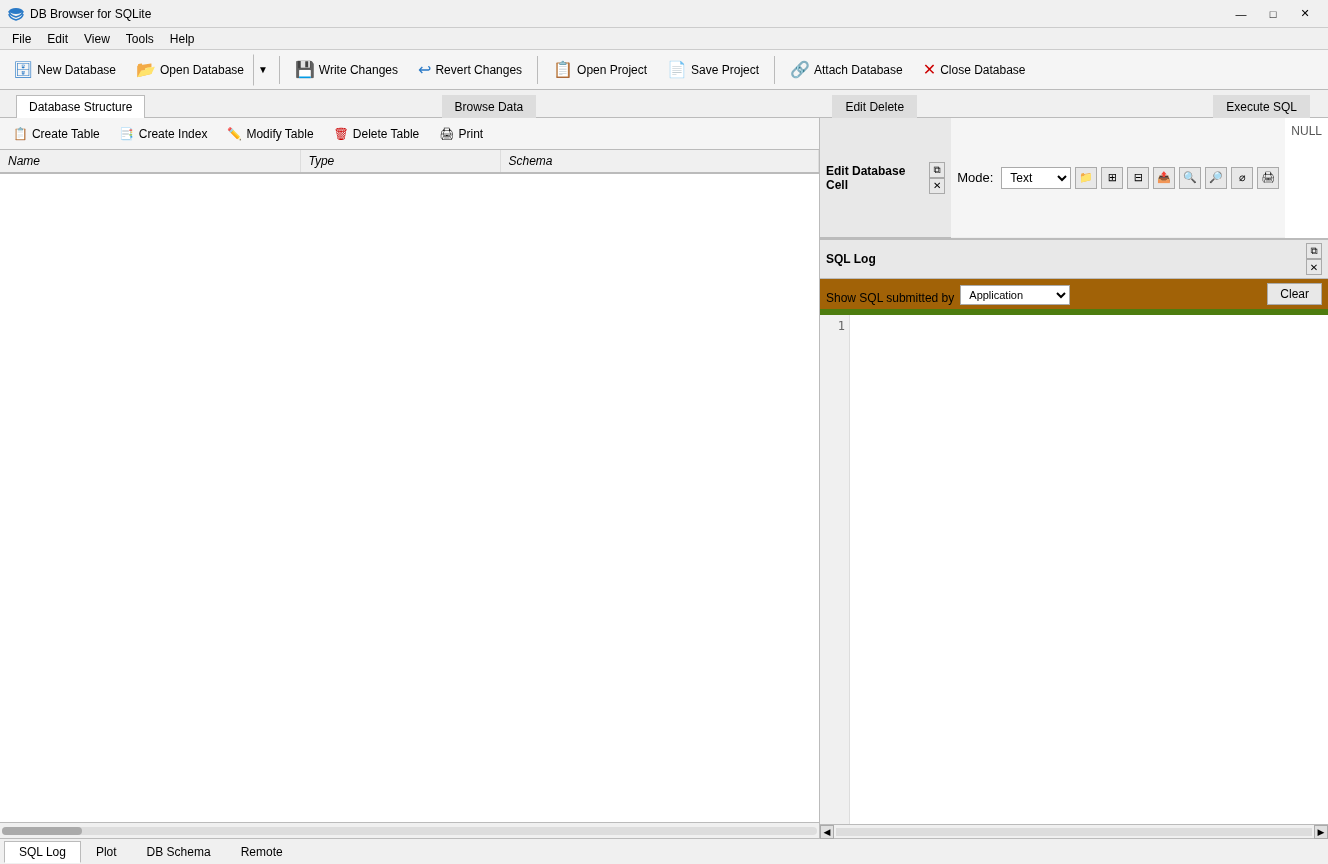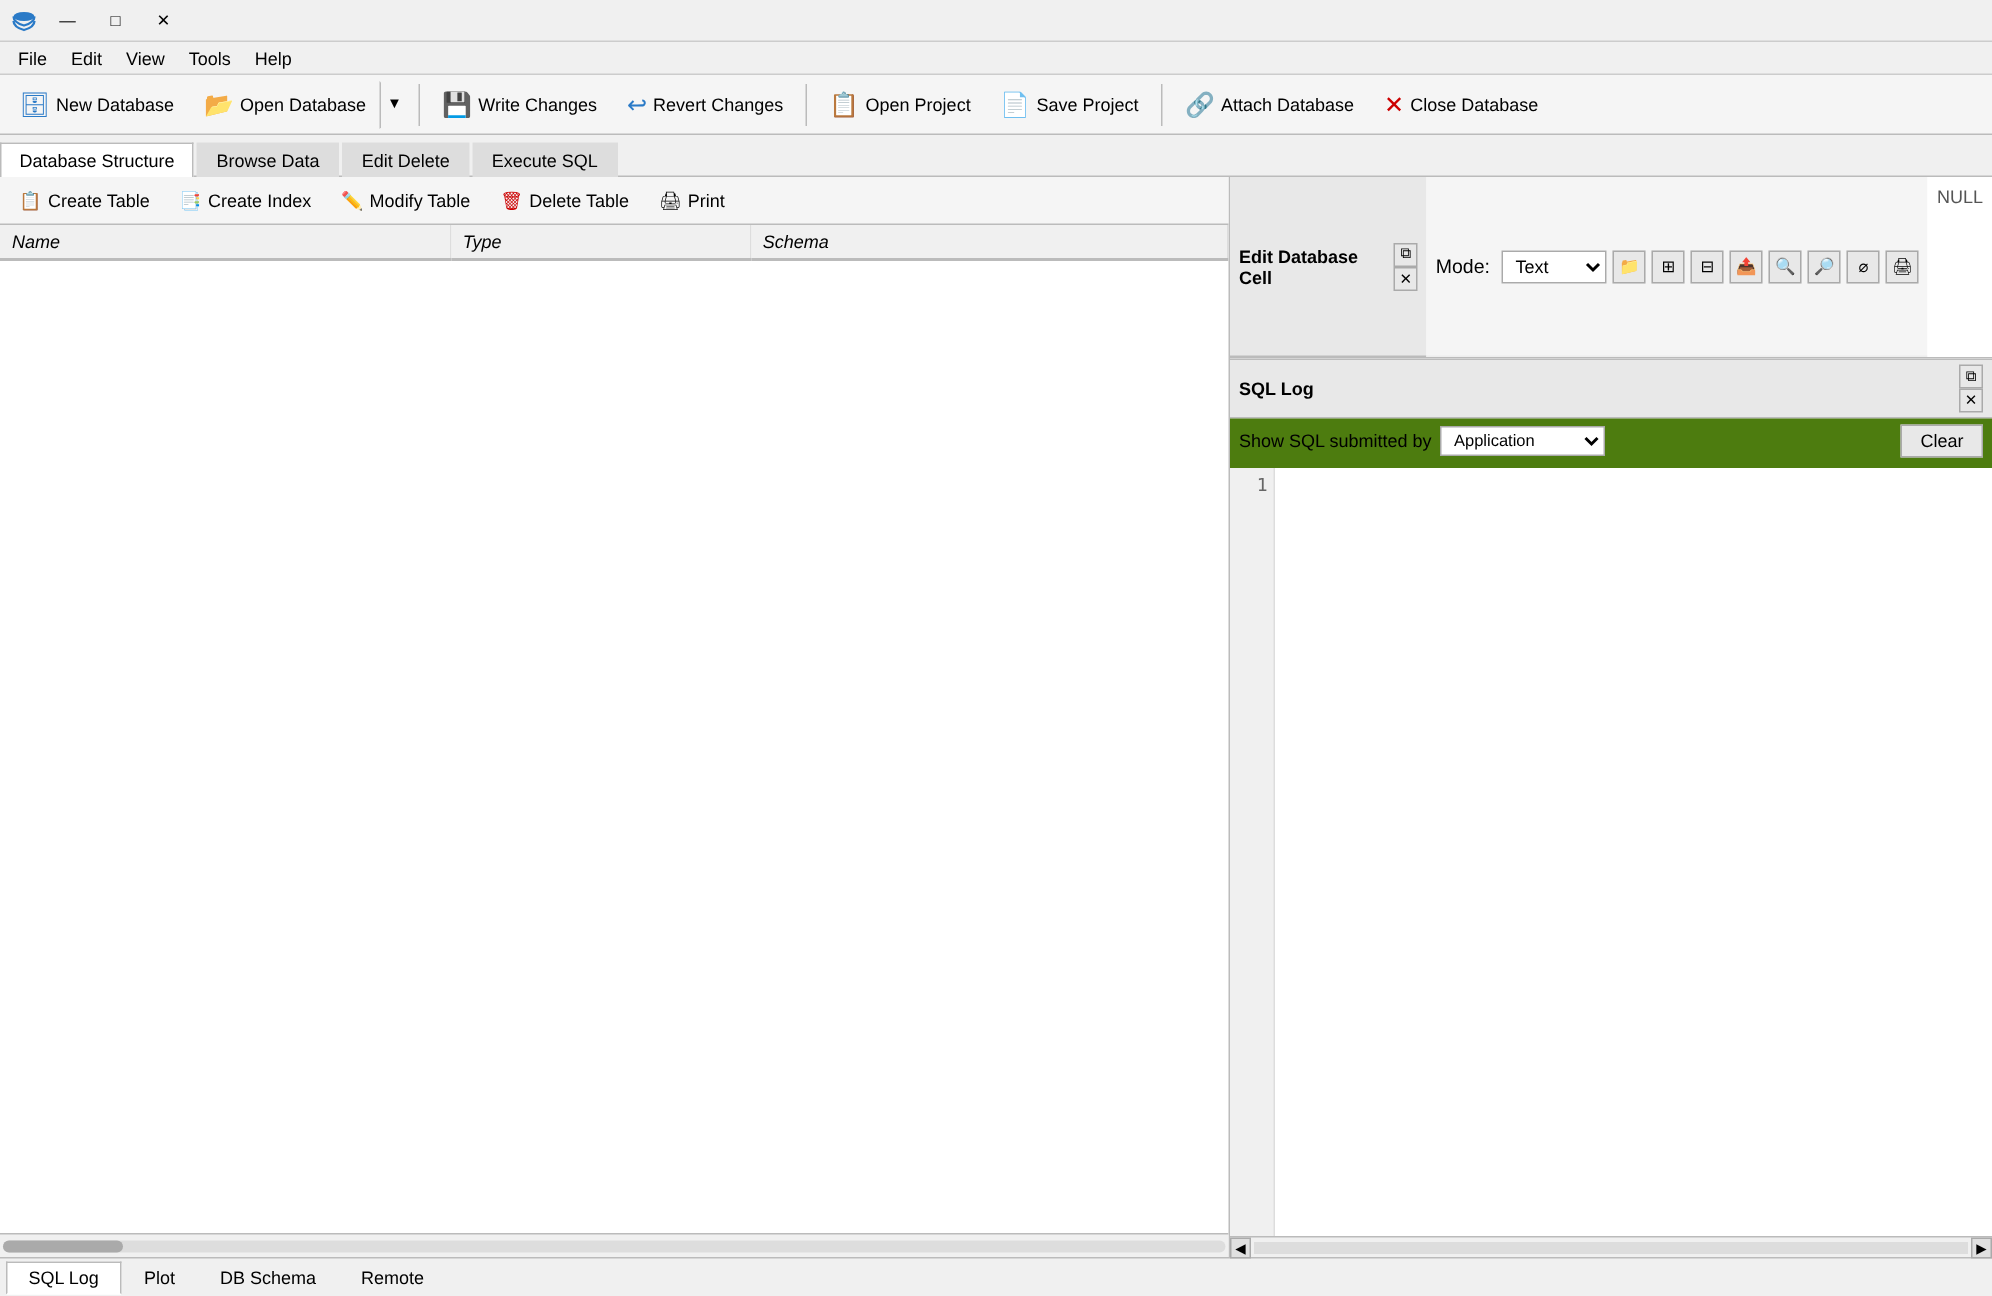--- a/index.html
+++ b/index.html
@@ -74,21 +74,22 @@
       height: 32px;
     }
 
     
     #tab-bar {
       height: 28px;
       background: #f0f0f0;
       border-bottom: 1px solid #bbb;
       display: flex;
       align-items: flex-end;
-      padding: 0 0;
+      padding: 0 16px;
+      justify-content: space-between;
     }
     .tab {
       padding: 4px 12px;
       cursor: pointer;
       font-size: 12px;
       border: 1px solid transparent;
       border-bottom: none;
       background: #ddd;
       margin-right: 2px;
       position: relative;
@@ -275,25 +276,25 @@
       border-top: 1px solid #bbb;
       padding: 3px 6px;
       font-size: 12px;
       font-weight: bold;
       display: flex;
       align-items: center;
       justify-content: space-between;
     }
     #sql-log-toolbar {
       display: flex;
-      align-items: center;
+      align-items: flex-end;
       padding: 4px 6px;
       gap: 6px;
-      border-bottom: 3px solid #4d7c0f;
-      background: #4d7c0f;
+      border-bottom: 6px solid #4d7c0f;
+      background: #a16207;
     }
     .show-sql-label { font-size: 12px; }
     .submitted-select {
       padding: 2px 4px;
       border: 1px solid #aaa;
       font-size: 11px;
       background: #fff;
       width: 110px;
     }
     .clear-btn {
@@ -382,20 +383,21 @@
 <body>
 
 <div id="title-bar">
   <span class="app-icon">
     <svg width="16" height="16" viewBox="0 0 16 16">
       <ellipse cx="8" cy="5" rx="7" ry="3" fill="#2a7ac7"></ellipse>
       <path d="M1 5 Q1 9 8 11 Q15 9 15 5" fill="none" stroke="#2a7ac7" stroke-width="1.5"></path>
       <path d="M1 8 Q1 12 8 14 Q15 12 15 8" fill="none" stroke="#2a7ac7" stroke-width="1.5"></path>
     </svg>
   </span>
+  <span class="title">DB Browser for SQLite</span>
   <div class="win-controls">
     <button class="win-btn">—</button>
     <button class="win-btn">□</button>
     <button class="win-btn close">✕</button>
   </div>
 </div>
 
 <div id="menu-bar">
   <span class="menu-item">File</span>
   <span class="menu-item">Edit</span>

